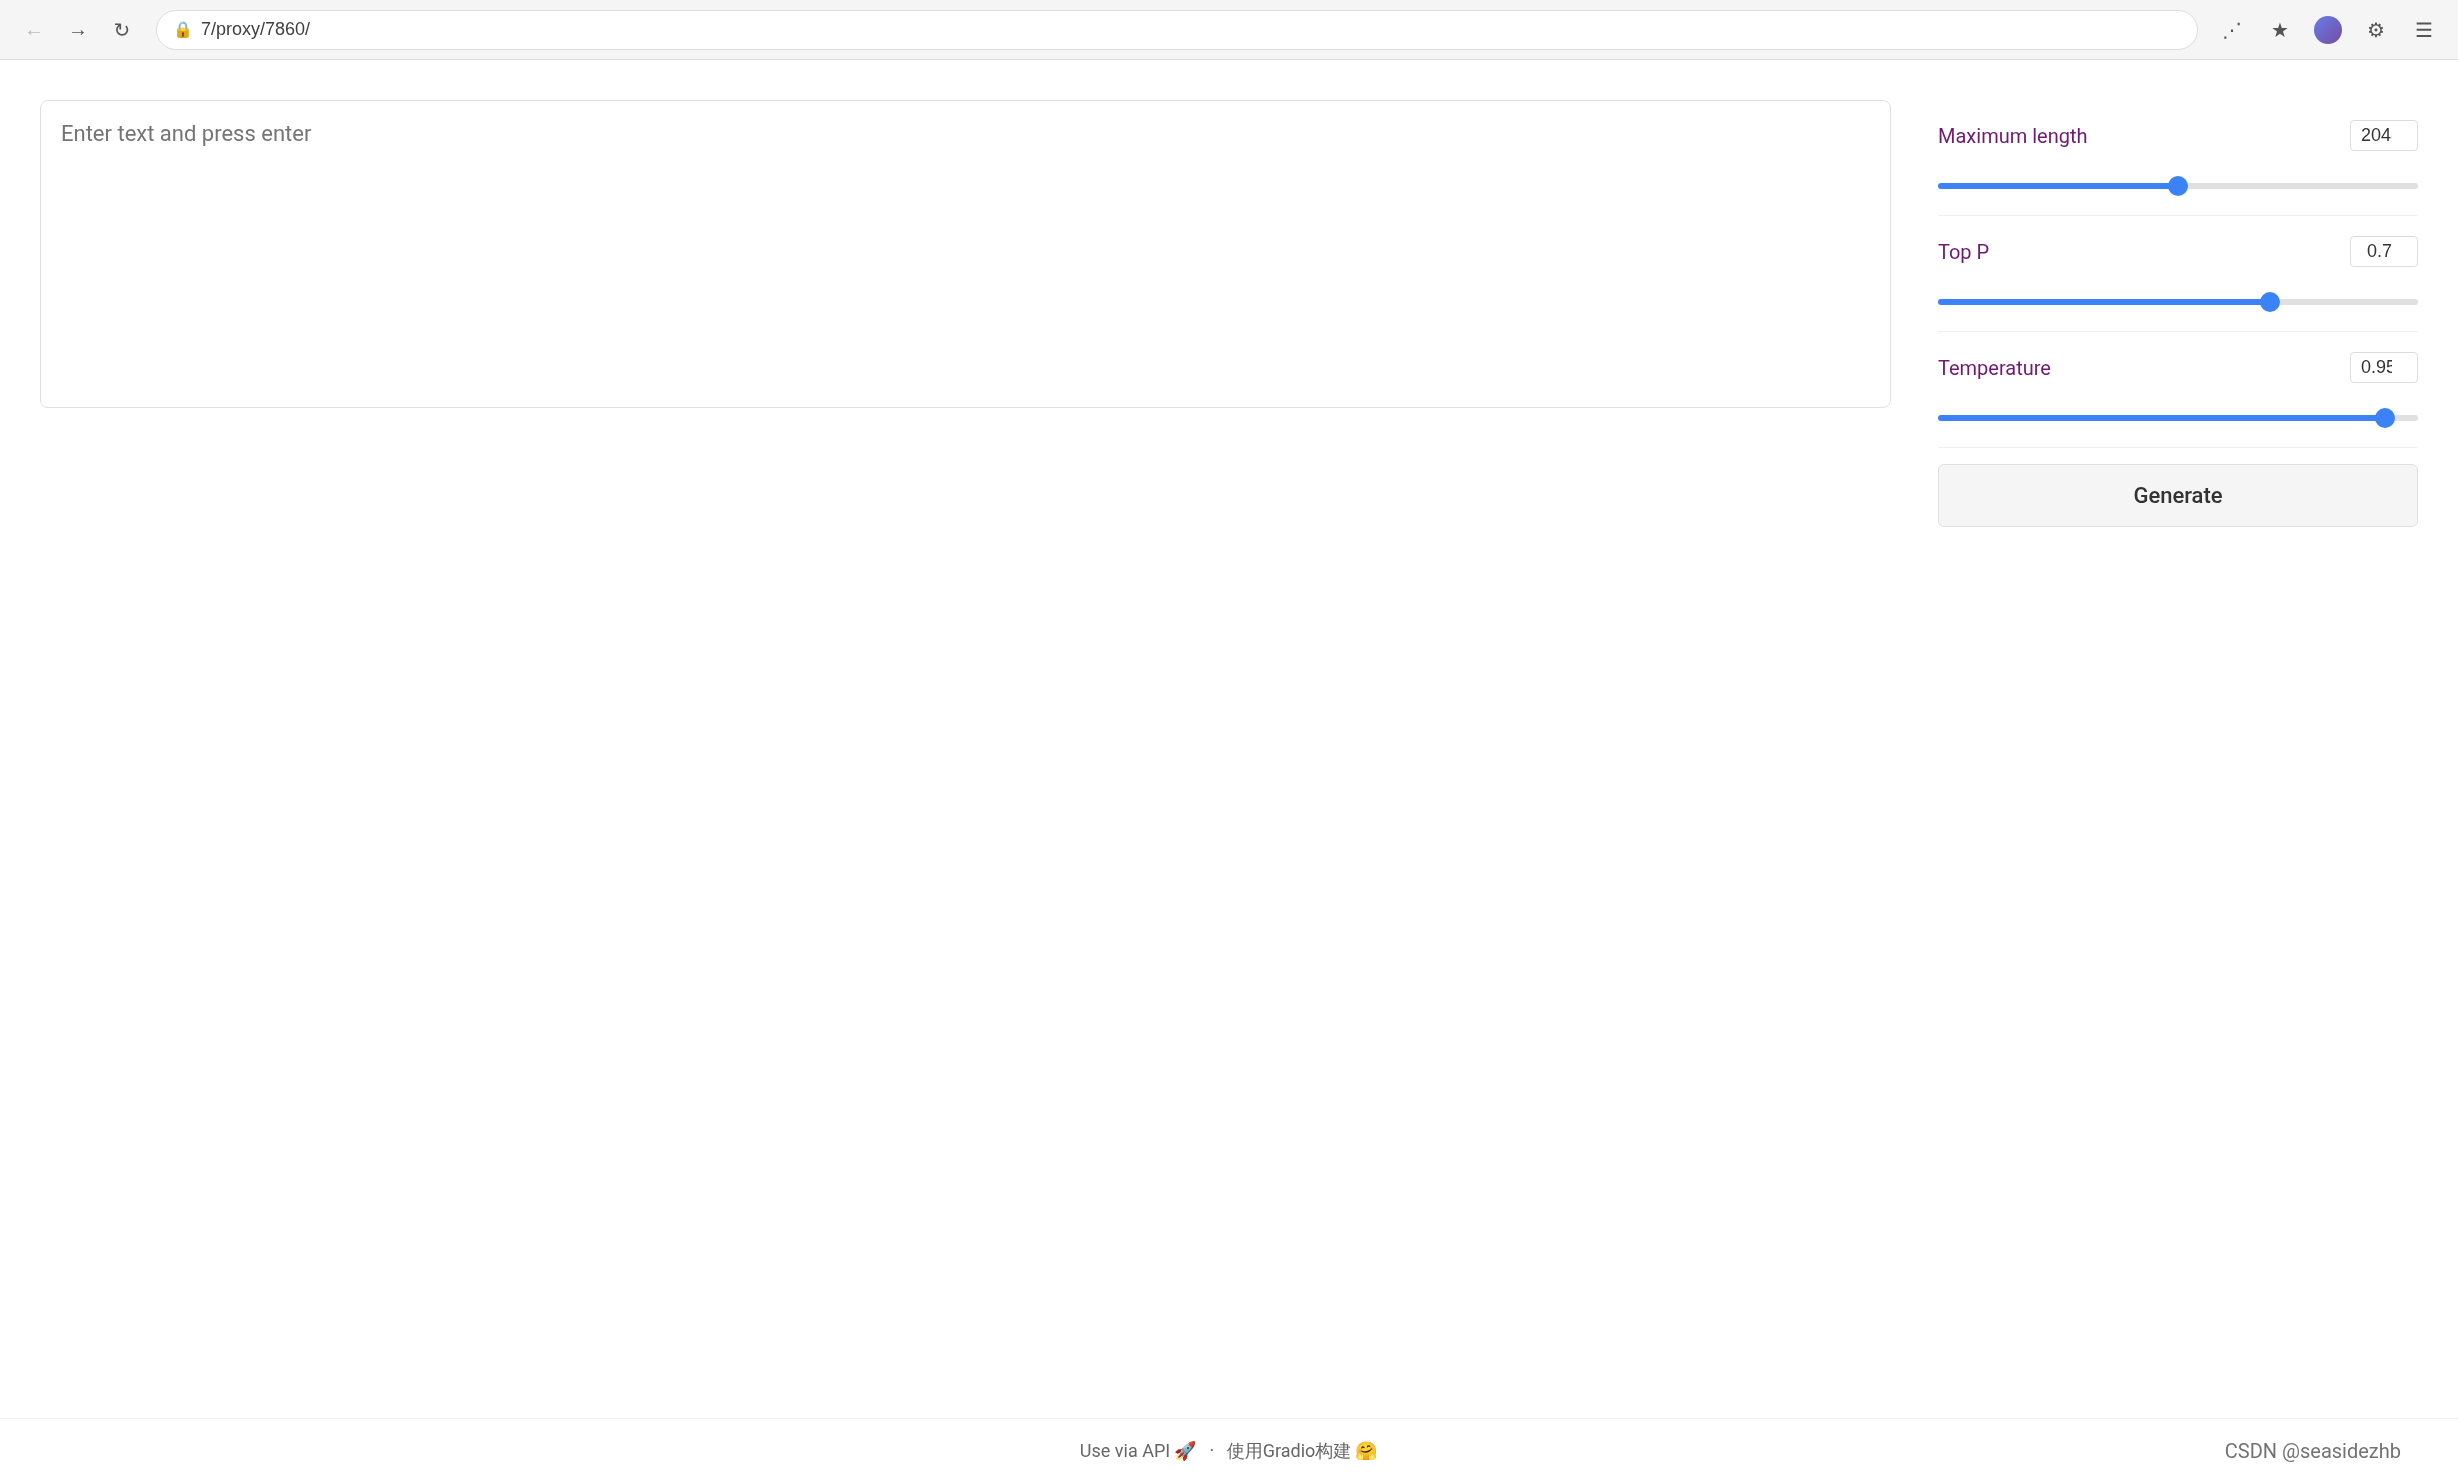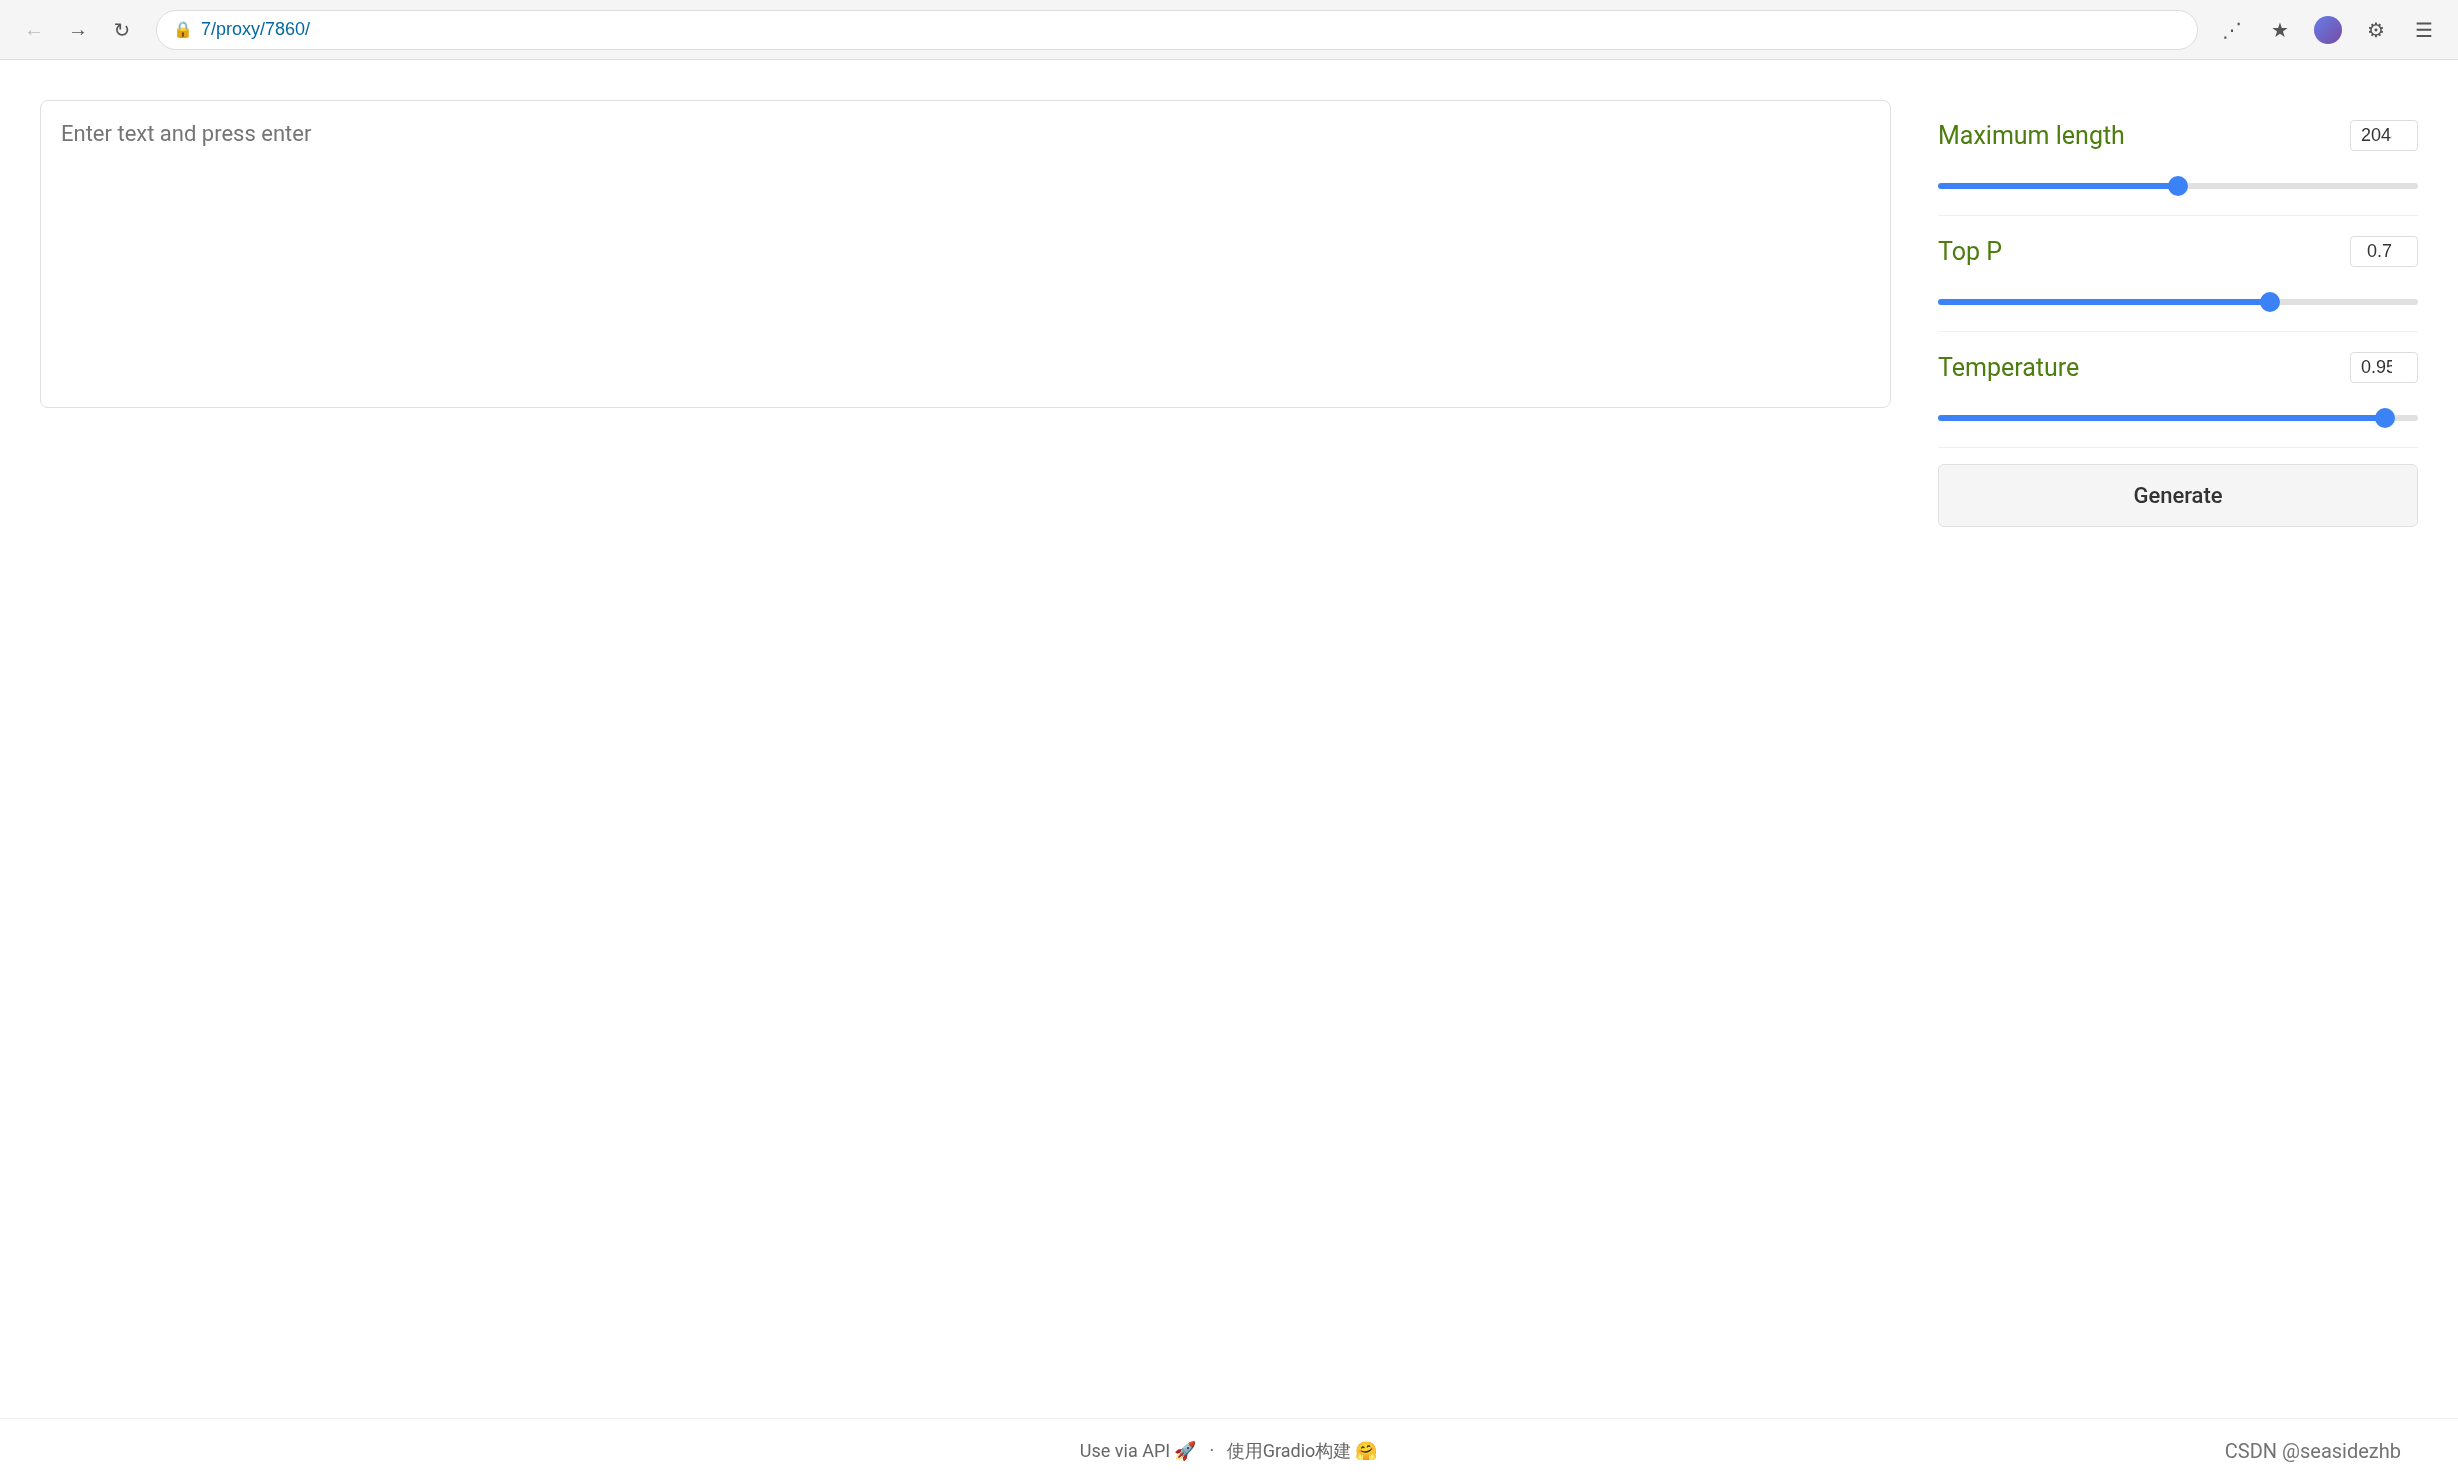--- a/index.html
+++ b/index.html
@@ -68,21 +68,21 @@
     .lock-icon {
       color: #555;
       font-size: 16px;
     }
 
     .address-bar {
       flex: 1;
       border: none;
       outline: none;
       font-size: 18px;
-      color: #0369a1;
+      color: #404040;
       background: transparent;
     }
 
     .browser-actions {
       display: flex;
       gap: 12px;
       align-items: center;
     }
 
     .browser-action-btn {
@@ -152,22 +152,22 @@
     }
 
     .control-header {
       display: flex;
       justify-content: space-between;
       align-items: center;
       margin-bottom: 16px;
     }
 
     .control-label {
-      font-size: 25px;
-      color: #4d7c0f;
+      font-size: 20px;
+      color: #701a75;
       font-weight: 400;
     }
 
     .control-value {
       border: 1px solid #ddd;
       border-radius: 4px;
       padding: 4px 10px;
       font-size: 18px;
       color: #333;
       width: 68px;

